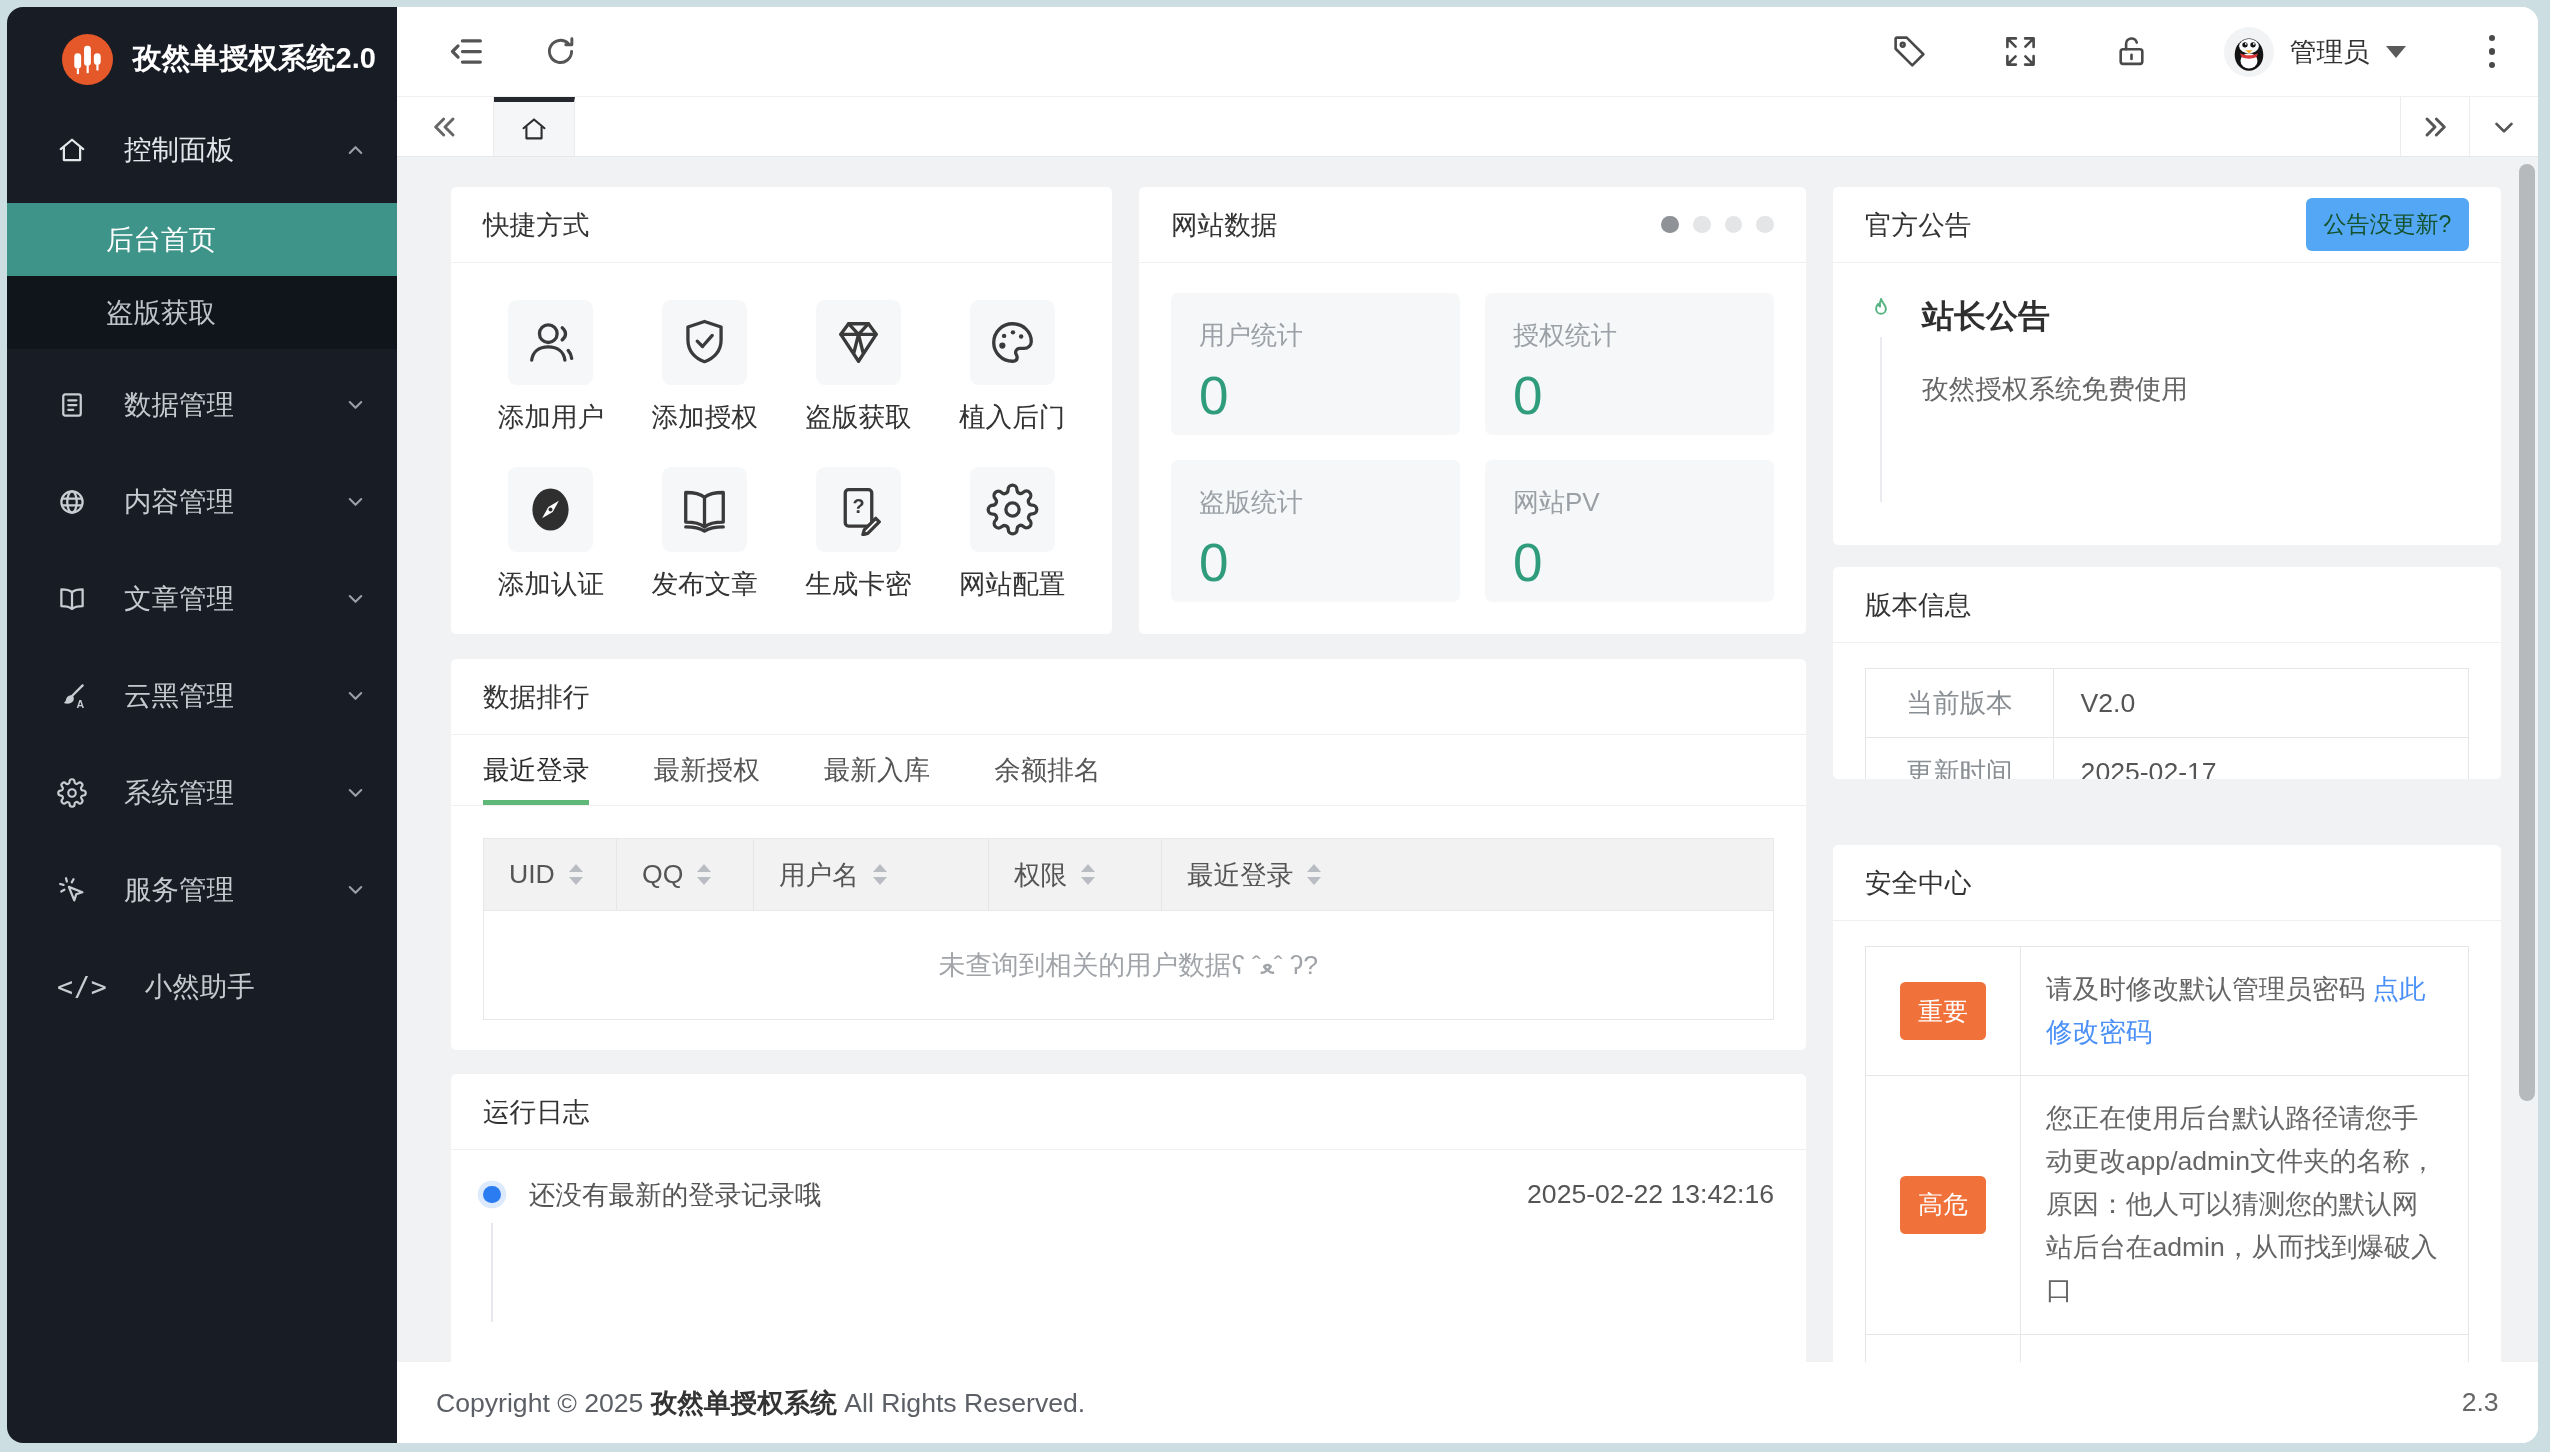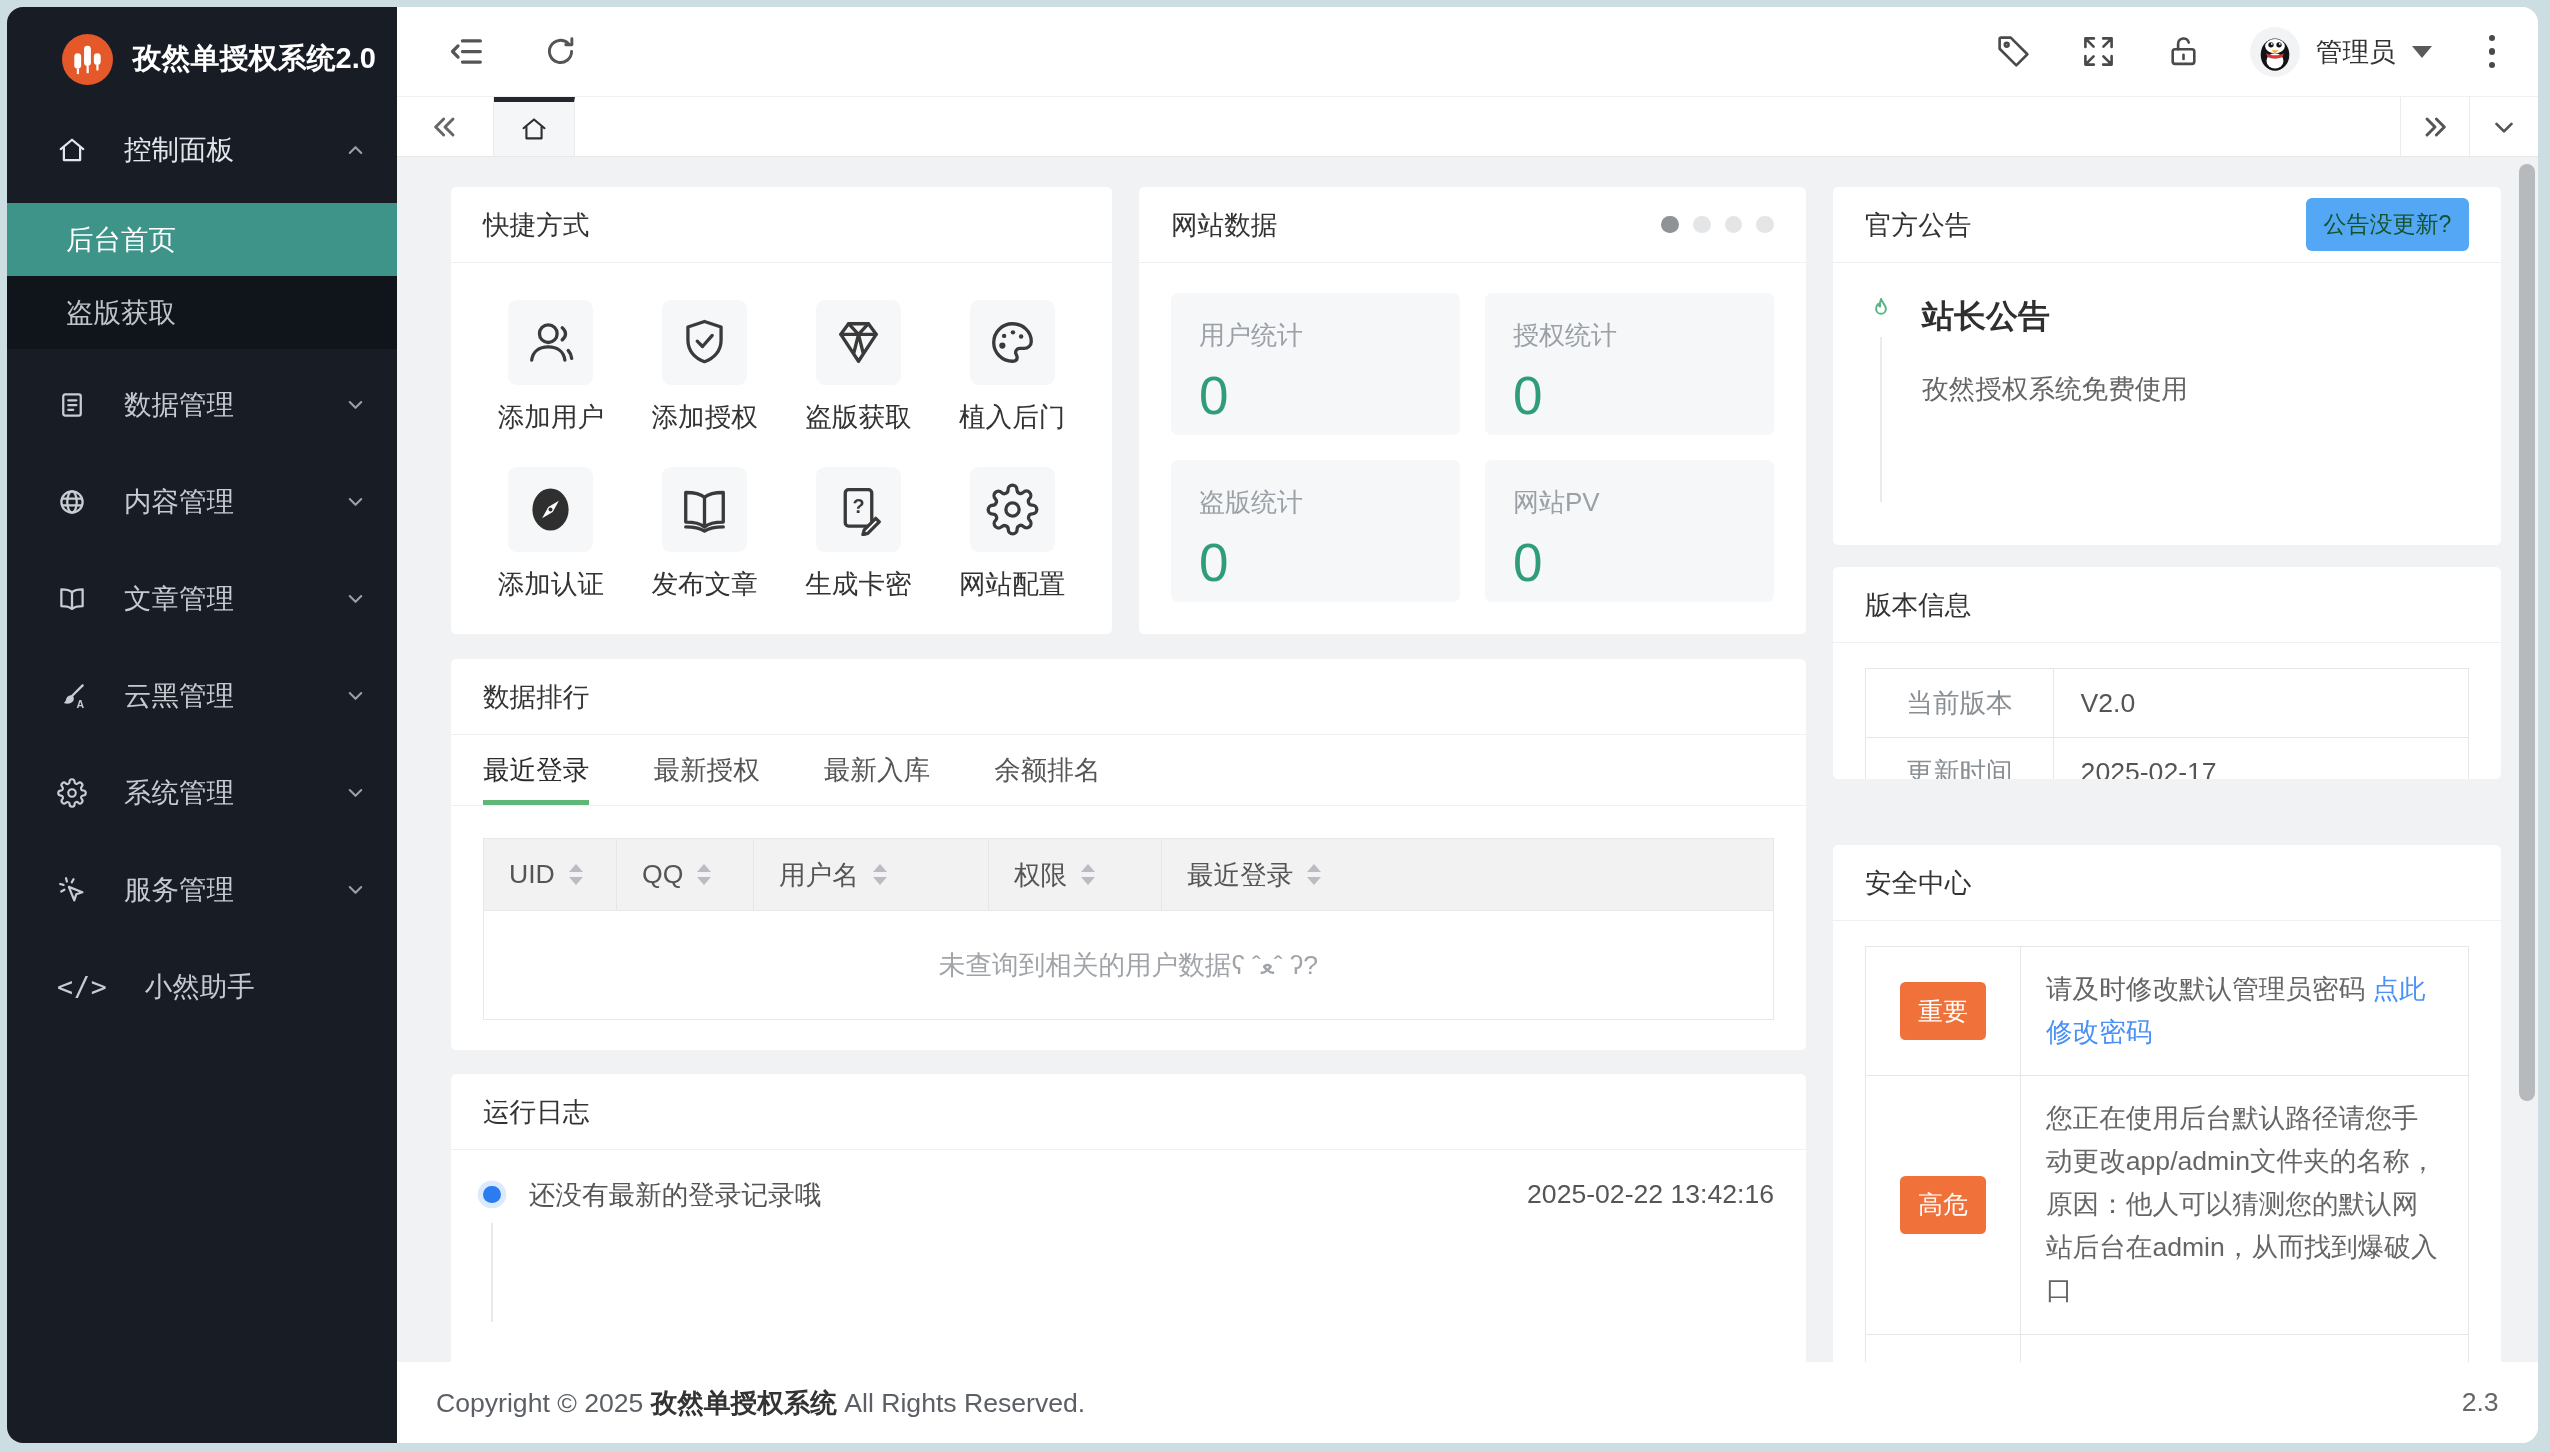--- a/index.html
+++ b/index.html
@@ -11,34 +11,34 @@
   .sidebar{position:absolute;left:7px;top:7px;bottom:8.9px;width:390px;background:#181c25;
     border-radius:16px 0 0 16px;overflow:hidden;z-index:3}
   .logo-row{display:flex;align-items:center;padding:26.6px 17.7px 23px 55px;gap:19.5px}
   .logo-title{font-size:29px;color:#fff;font-weight:600;white-space:nowrap}
   .menu-item{height:85px;display:flex;align-items:center;padding:0 30px 0 50px;cursor:pointer}
   .mi-icon{width:30px;height:30px;color:#c9cdd3;flex:none}
   .mi-label{margin-left:37px;font-size:27.5px;color:#c6cad0;white-space:nowrap}
   .parent .mi-label,.parent .mi-icon{color:#e3e6ea}
   .chev{margin-left:auto;color:#9aa0a7;width:23px;height:23px}
   .submenu{background:#10141b;margin-top:10.6px;padding:0}
-  .sub-item{height:73px;display:flex;align-items:center;padding-left:59px;font-size:27.5px;color:#bfc3c9;cursor:pointer}
+  .sub-item{height:73px;display:flex;align-items:center;padding-left:99px;font-size:27.5px;color:#bfc3c9;cursor:pointer}
   .sub-item.active{background:#3f948a;color:#fff}
   .nav{margin-top:7px}
   .nav .menu-item{height:97px}
   .code-glyph{font-size:26.6px;color:#c9cdd3;letter-spacing:0.9px;font-family:"DejaVu Sans Mono",monospace}
 
   
   .main{position:absolute;left:397px;top:7px;right:12.4px;bottom:8.9px;background:#f1f2f4;
     border-radius:0 16px 16px 0;overflow:hidden}
 
   .topbar{position:absolute;top:0;left:0;right:0;height:90px;background:#fff;
     border-bottom:0.9px solid #f0f0f0;display:flex;align-items:center;padding:0 34px 0 50px;z-index:4}
   .tb-left{display:flex;gap:57px;align-items:center;color:#555}
-  .tb-right{margin-left:auto;display:flex;gap:48px;align-items:center;color:#4a4a4a}
+  .tb-right{margin-left:auto;display:flex;gap:74px;align-items:center;color:#4a4a4a}
   .tb-btn{cursor:pointer;display:flex;align-items:center}
   .user{display:flex;align-items:center;gap:16px;cursor:pointer}
   .user-name{font-size:26.6px;color:#333}
   .caret-down{width:0;height:0;border-left:10.6px solid transparent;border-right:10.6px solid transparent;border-top:12.4px solid #5a5a5a}
   .kebab{display:flex;flex-direction:column;gap:7px;padding:3.5px 8.9px;cursor:pointer}
   .kebab i{width:6.2px;height:6.2px;border-radius:50%;background:#4a4a4a}
 
   .tabbar{position:absolute;top:90px;left:0;right:0;height:60px;background:#fff;
     border-bottom:0.9px solid #e5e7e9;display:flex;align-items:stretch;z-index:4}
   .tbtn{width:97px;display:flex;align-items:center;justify-content:center;color:#555;cursor:pointer}

